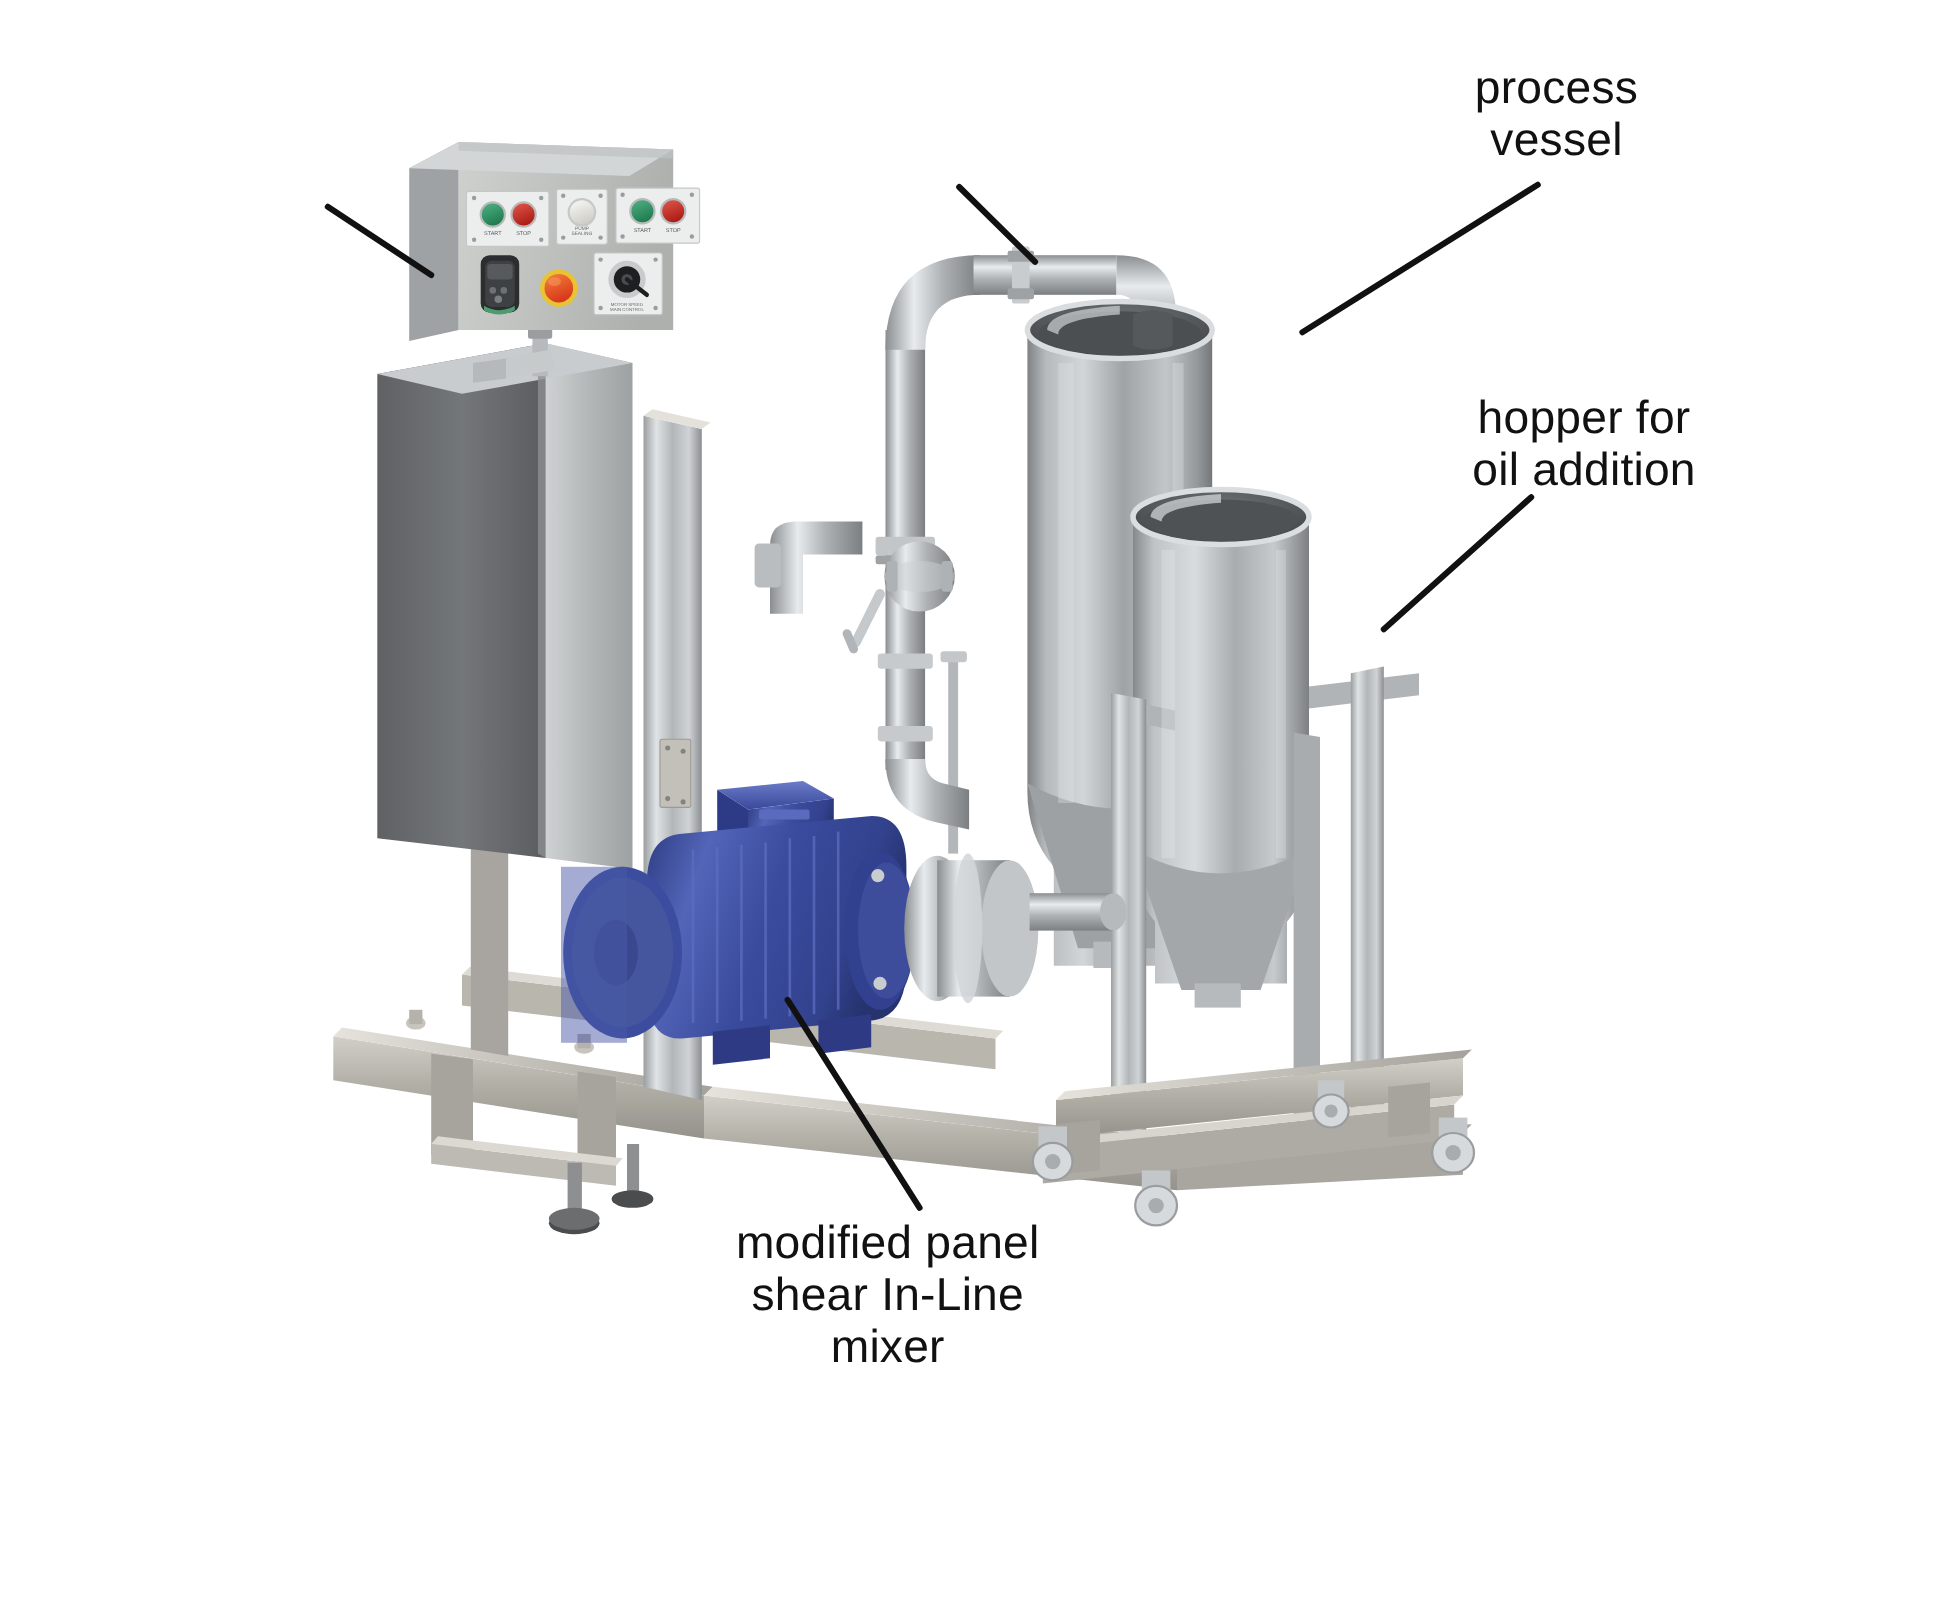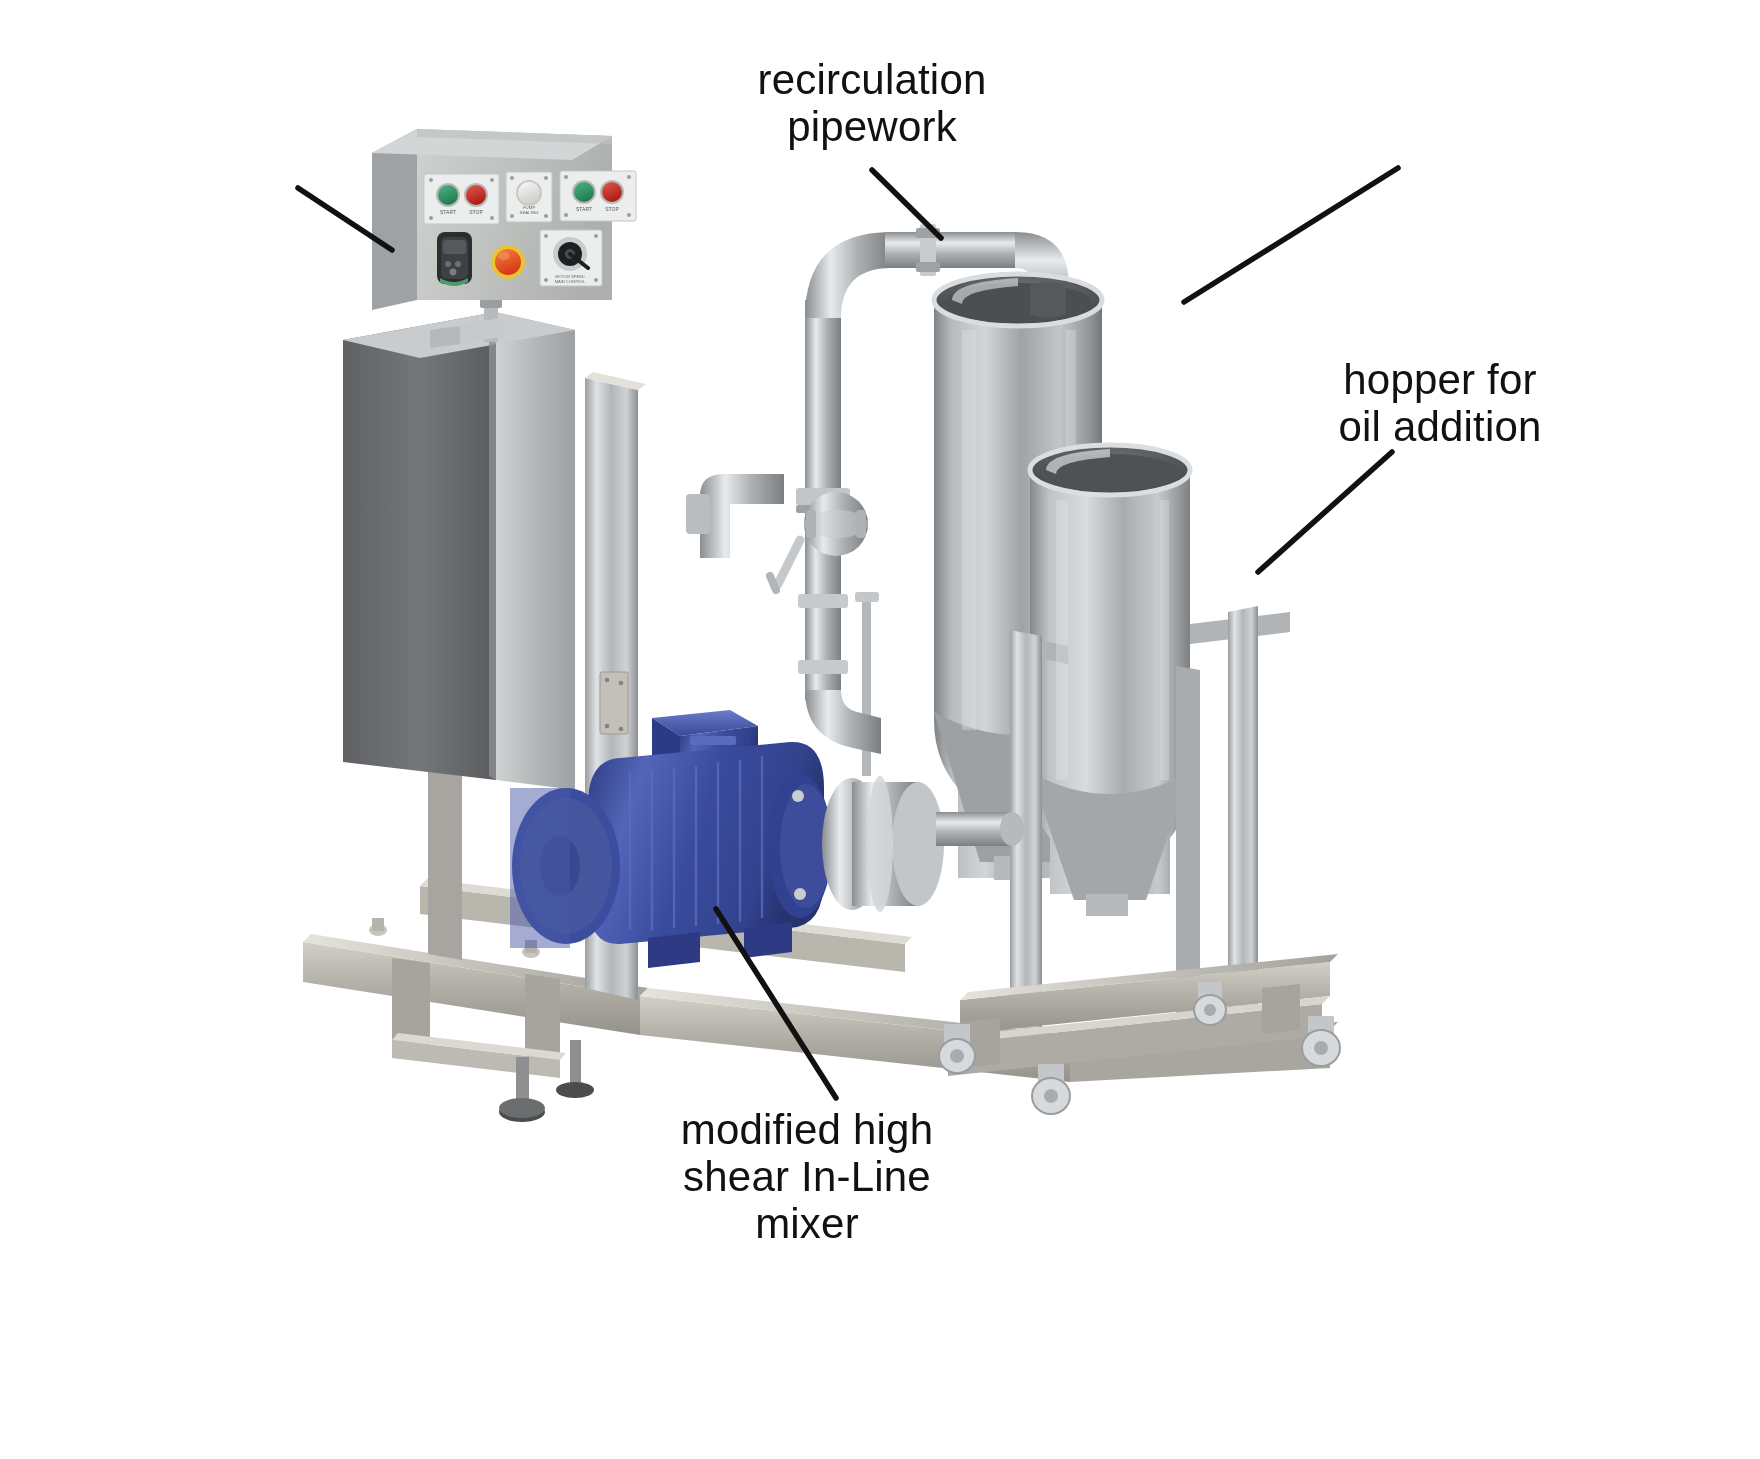--- a/index.html
+++ b/index.html
@@ -419,24 +419,24 @@
     <g stroke="#111111" stroke-width="5.5" stroke-linecap="round" fill="none">
       <line x1="298" y1="188" x2="392" y2="250"></line>
       <line x1="872" y1="170" x2="941" y2="238"></line>
       <line x1="1398" y1="168" x2="1184" y2="302"></line>
       <line x1="1392" y1="452" x2="1258" y2="572"></line>
       <line x1="716" y1="909" x2="836" y2="1098"></line>
     </g>
   </svg>
 
 
-  <div class="lbl ctr" style="left:742px; top:56px;  width:260px;">recirculation
-pipework</div>
-
+
+  <div class="lbl ctr" style="left:1310px;top:56px;  width:210px;">process
+vessel</div>
 
   <div class="lbl ctr" style="left:1300px;top:356px; width:280px;">hopper for
 oil addition</div>
 
-  <div class="lbl ctr" style="left:662px; top:1106px;width:290px;">modified high
+  <div class="lbl ctr" style="left:662px; top:1106px;width:290px;">modified panel
 shear In-Line
 mixer</div>
 
 </div>
 
 </body></html>

